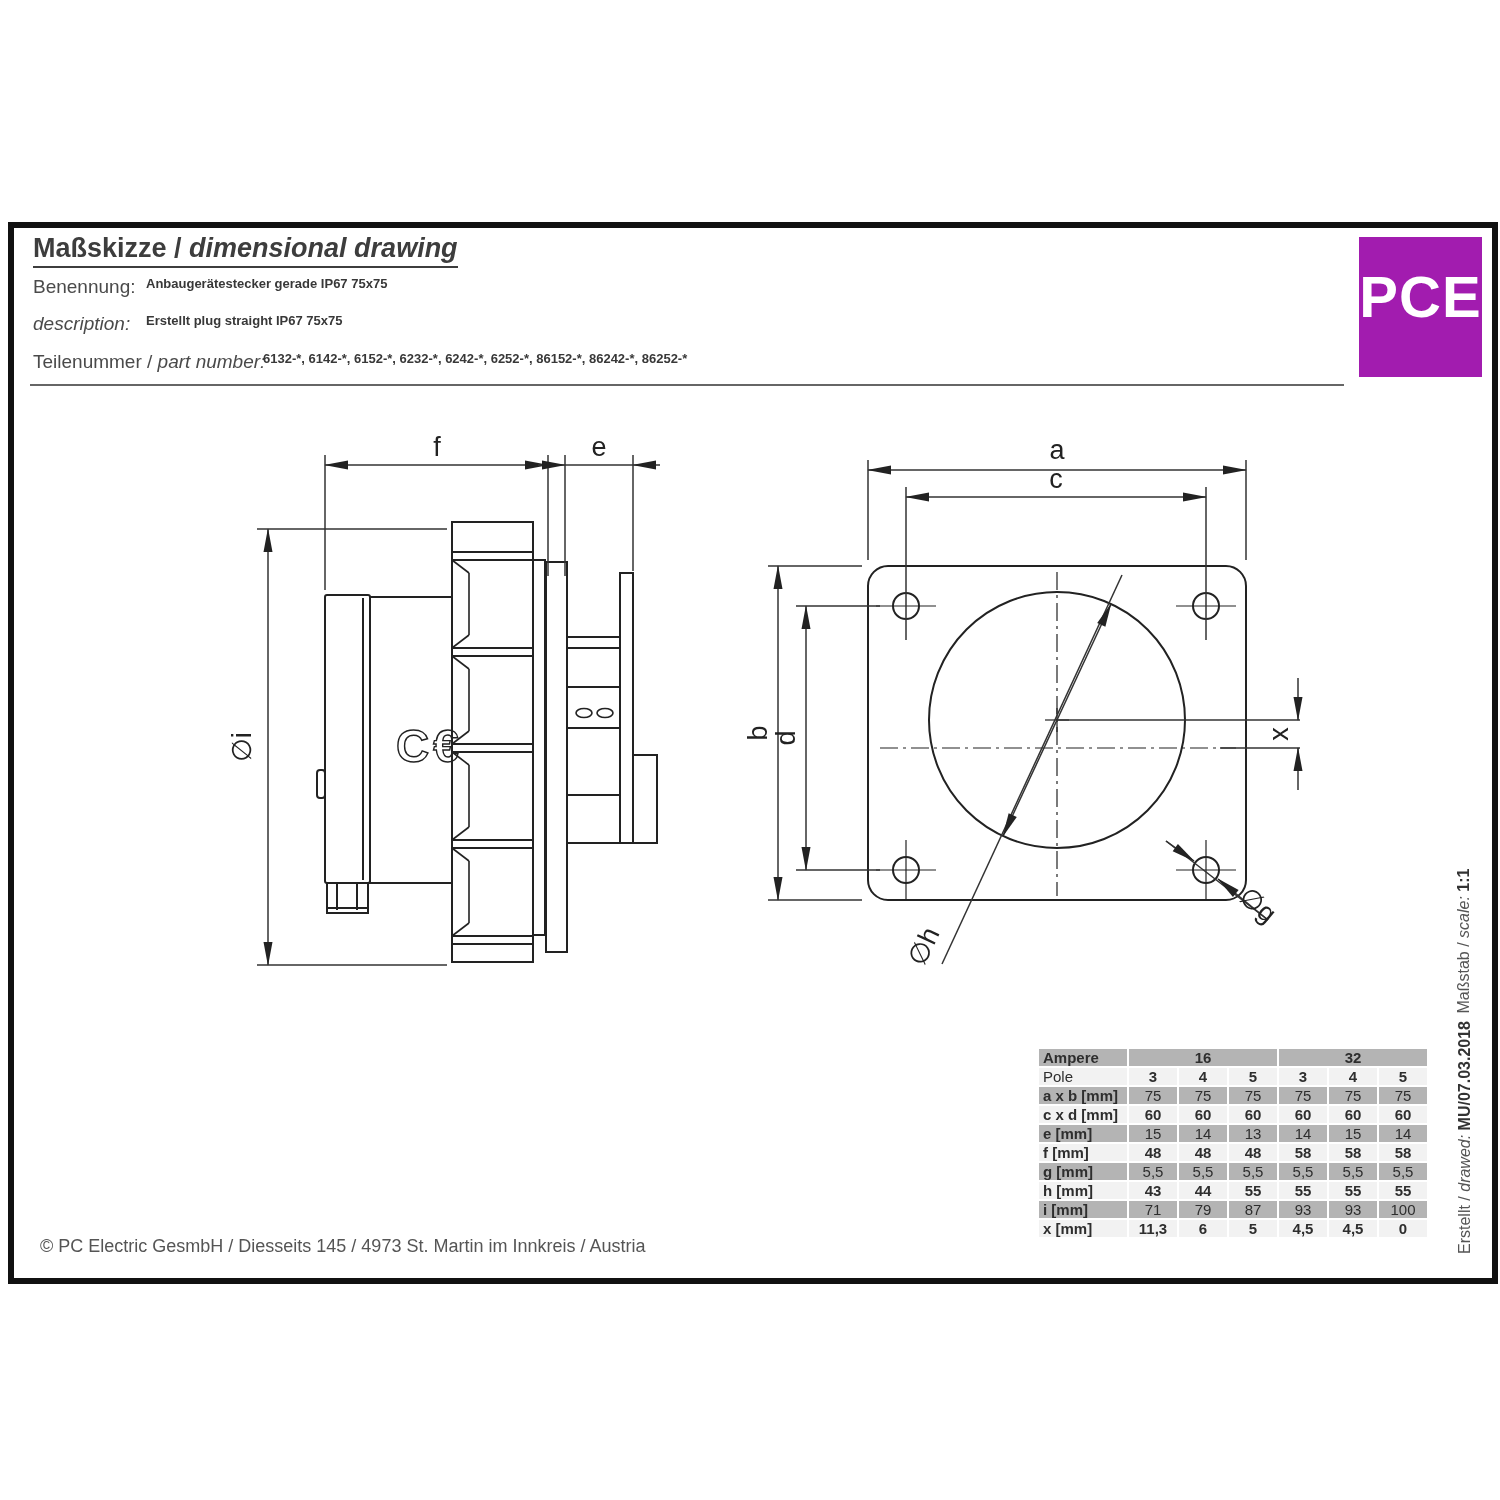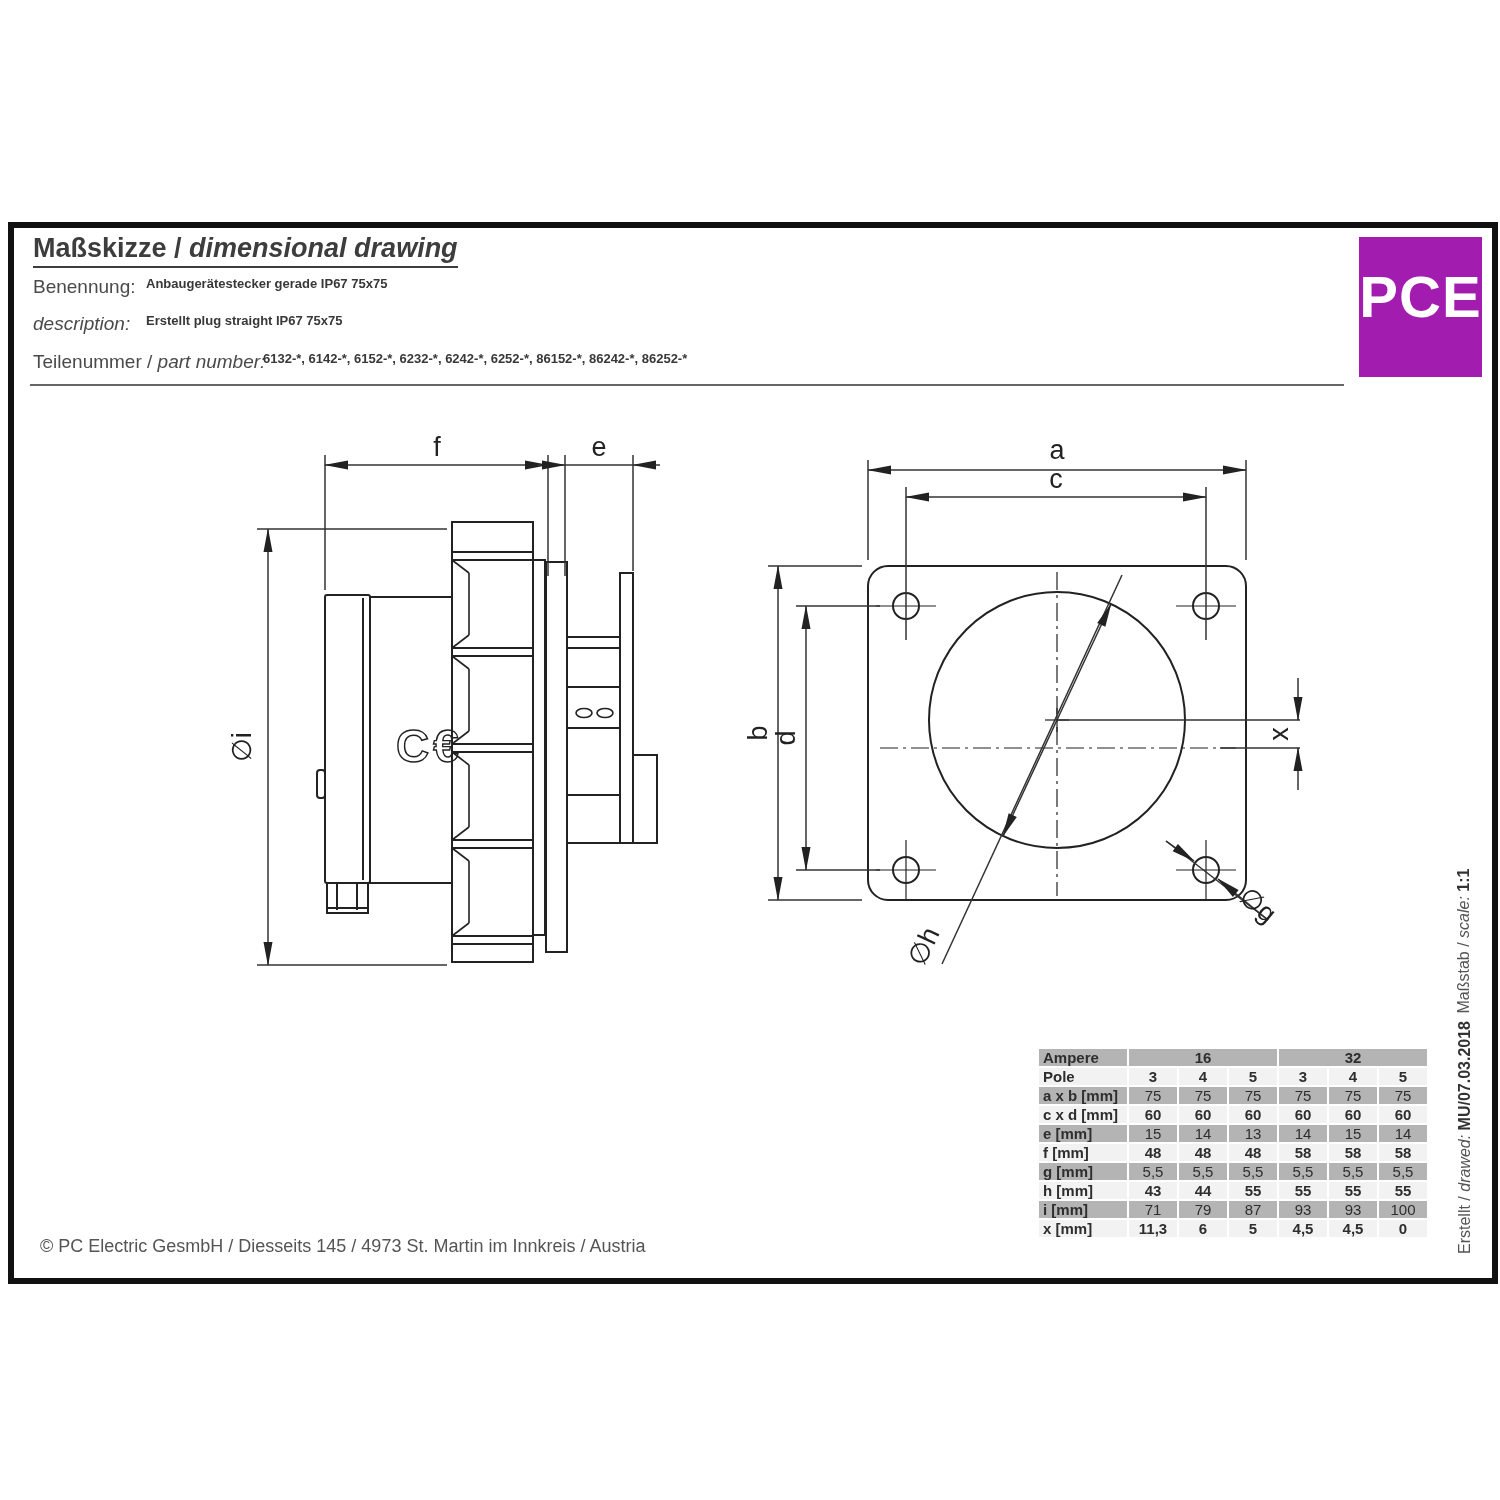--- a/index.html
+++ b/index.html
@@ -205,21 +205,21 @@
 </svg>
 
 <table class="abs dim-table">
   <tbody>
       <tr class="g">
         <td class="lab" style="font-weight: bold;">Ampere</td>
         <td colspan="3" class="cv" style="font-weight: bold;">16</td>
         <td colspan="3" class="cv" style="font-weight: bold;">32</td>
       </tr>
       <tr class="l">
-        <td class="lab" style="font-weight: bold;">Pole</td>
+        <td class="lab" style="font-weight: normal;">Pole</td>
         <td class="cv" style="font-weight: bold;">3</td>
         <td class="cv" style="font-weight: bold;">4</td>
         <td class="cv" style="font-weight: bold;">5</td>
         <td class="cv" style="font-weight: bold;">3</td>
         <td class="cv" style="font-weight: bold;">4</td>
         <td class="cv" style="font-weight: bold;">5</td>
       </tr>
       <tr class="g">
         <td class="lab" style="font-weight: bold;">a x b [mm]</td>
         <td class="cv">75</td>

